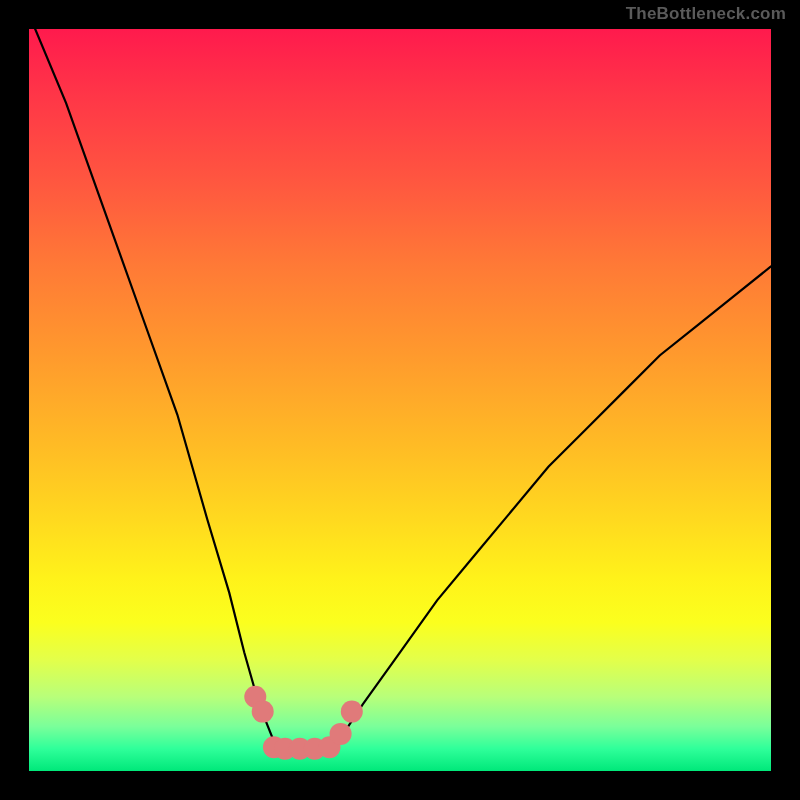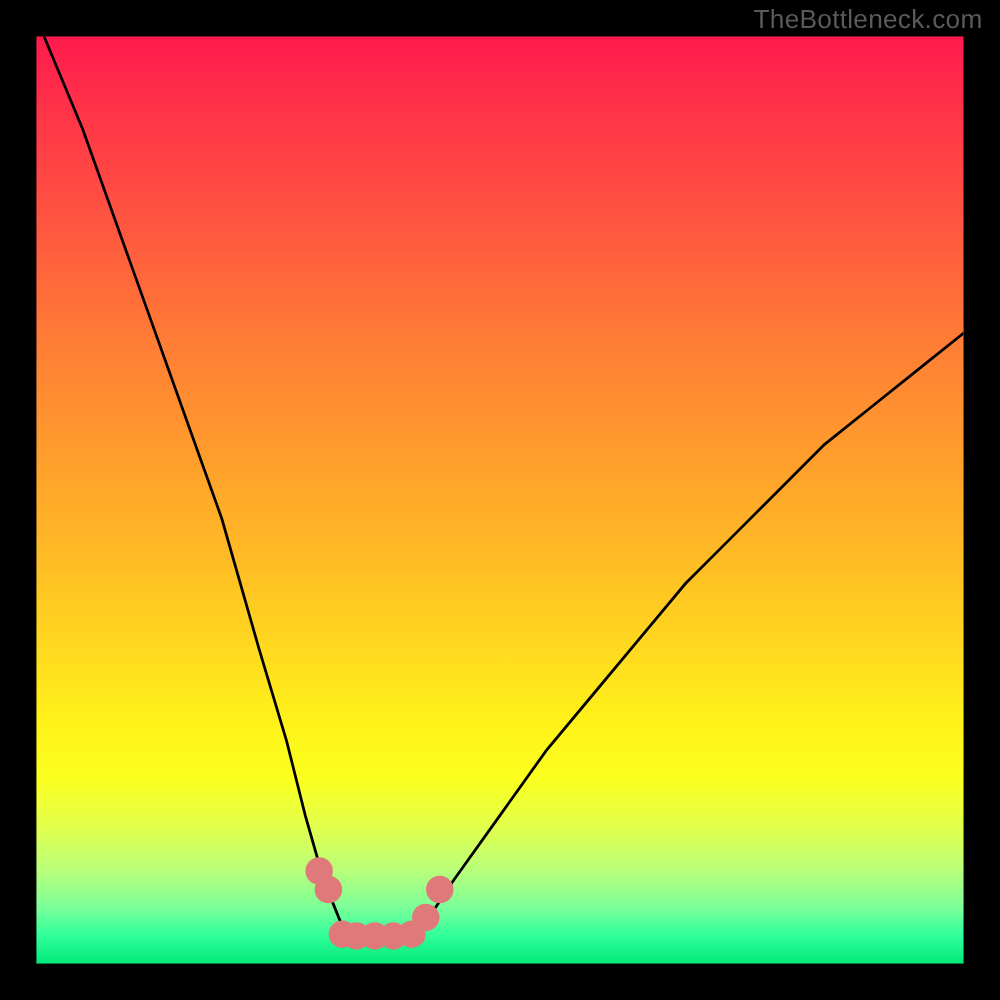--- a/index.html
+++ b/index.html
@@ -42,22 +42,22 @@
     position: absolute;
     inset: 0;
     width: 742px;
     height: 742px;
   }
   .watermark {
     position: absolute;
     top: 4px;
     right: 14px;
     font-family: Arial, Helvetica, sans-serif;
-    font-size: 21px;
-    font-weight: 400;
+    font-size: 17px;
+    font-weight: 700;
     color: #5a5a5a;
     letter-spacing: 0.2px;
   }
 </style>
 </head>
 <body>
 
 <div class="frame">
   <div class="plot">
     <div class="gradient-bg"></div>

